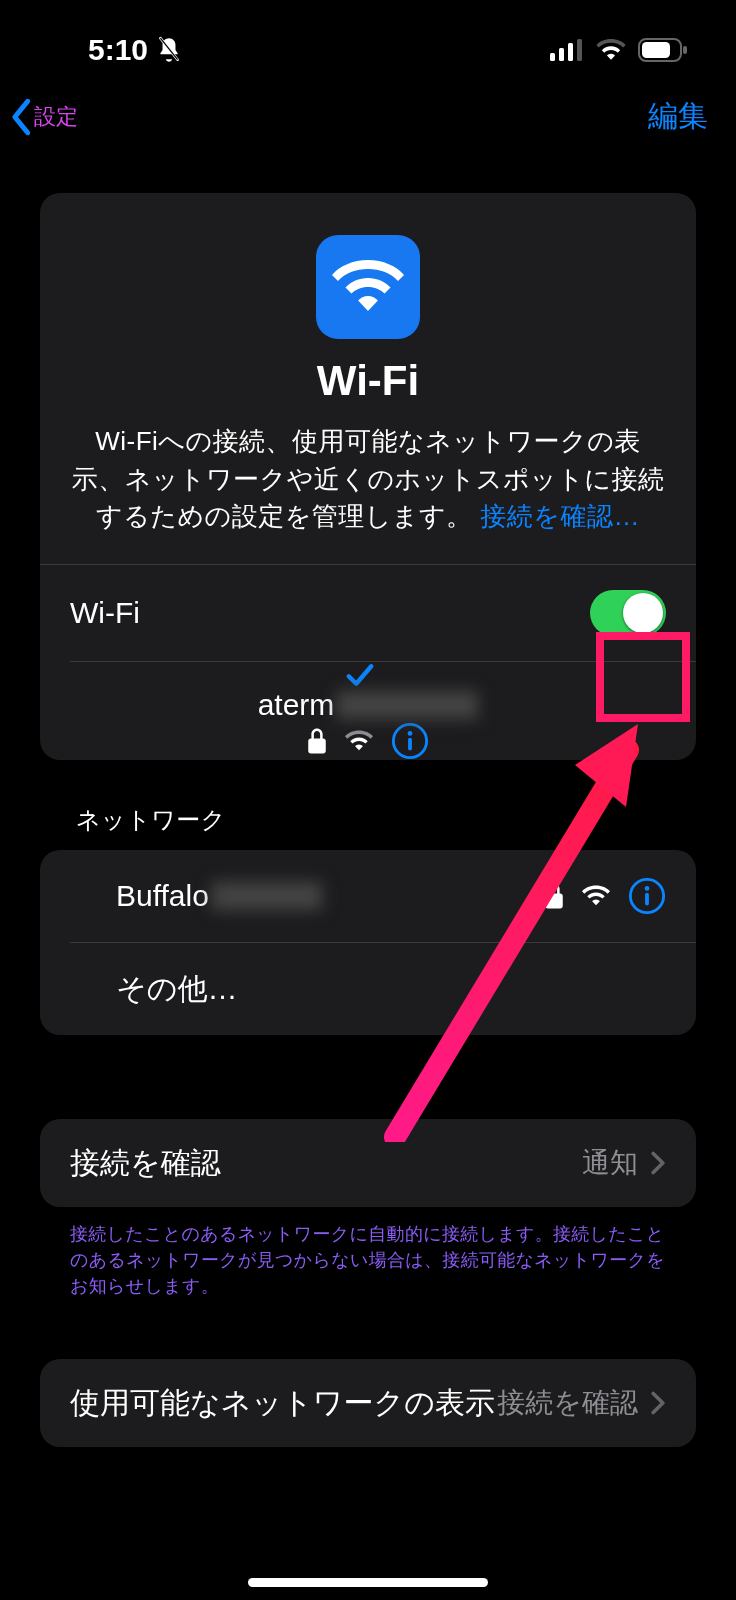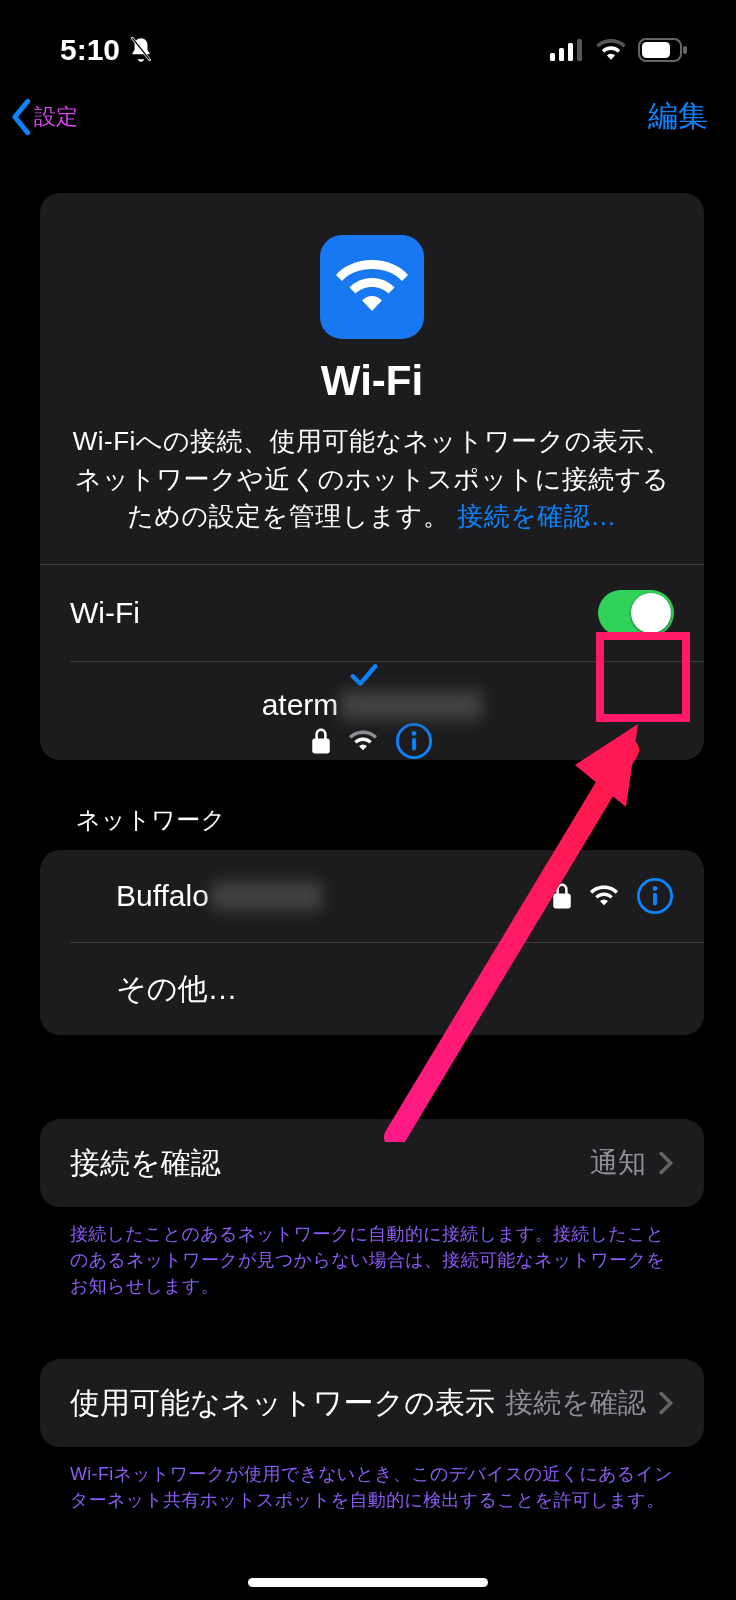--- a/index.html
+++ b/index.html
@@ -1,23 +1,23 @@
 <!DOCTYPE html>
 <html><head>
 <meta charset="utf-8">
 <style>
   * { box-sizing: border-box; margin: 0; padding: 0; }
   html, body { width: 736px; height: 1600px; background: #000; color: #fff; font-family: -apple-system, "Helvetica Neue", Arial, sans-serif; overflow: hidden; position: relative; }
-  .status-bar { display: flex; justify-content: space-between; align-items: center; padding: 30px 48px 0 60px; height: 70px; font-size: 30px; font-weight: 600; }
+  .status-bar { display: flex; justify-content: space-between; align-items: center; padding: 30px 48px 0 88px; height: 70px; font-size: 30px; font-weight: 600; }
   .status-right { display: flex; align-items: center; gap: 12px; }
   .nav-bar { display: flex; justify-content: space-between; align-items: center; padding: 26px 28px 4px 8px; }
   .back { display: flex; align-items: center; color: #d946ef; font-size: 22px; }
   .back .chev { font-size: 44px; font-weight: 300; margin-right: -2px; line-height: 1; }
   .edit { color: #0b84ff; font-size: 30px; }
-  .content { padding: 0 32px; margin-left: 8px; }
+  .content { padding: 0 40px; }
   .card { background: #1c1c1e; border-radius: 20px; overflow: hidden; margin-top: 52px; }
   .header-block { padding: 42px 30px 28px; text-align: center; }
   .app-icon { width: 104px; height: 104px; background: #1778f2; border-radius: 22px; margin: 0 auto 18px; display: flex; align-items: center; justify-content: center; }
   .title { font-size: 42px; font-weight: 700; margin-bottom: 18px; }
   .desc { font-size: 26px; line-height: 1.45; color: #fff; letter-spacing: 0.5px; }
   .link { color: #0b84ff; }
   .sep { height: 1px; background: #3a3a3c; margin-left: 30px; }
   .row { display: flex; align-items: center; padding: 0 30px; min-height: 88px; font-size: 30px; }
   .row .grow { flex: 1; }
   .row .val { color: #8e8e93; font-size: 28px; text-align: center; }
@@ -197,21 +197,20 @@
       <span>使用可能なネットワークの表示</span>
       <span class="grow"></span>
       <span class="val">接続を確認</span>
       <span class="chevr">
         <svg width="16" height="24" viewBox="0 0 12 20">
             <path fill="none" stroke="#636366" stroke-width="3" stroke-linecap="round" stroke-linejoin="round" d="M2 2 L10 10 L2 18"></path>
           </svg>
       </span>
     </div>
   </div>
-  <div class="footer-text">Wi-Fiネットワークが使用できないとき、このデバイスの近くにあるインターネット共有ホットスポットを自動的に検出することを許可します。</div>
 </div>
 
 <div class="annot-box" style="left:596px; top:632px; width:94px; height:90px;"></div>
 <svg class="annot-arrow" style="left:380px; top:712px; width:290px; height:430px;" viewBox="0 0 290 430">
   <defs>
       <linearGradient id="g" x1="0" y1="1" x2="0" y2="0">
         <stop offset="0" stop-color="#ff1a88"></stop>
         <stop offset="1" stop-color="#ff1a44"></stop>
       </linearGradient>
     </defs>

